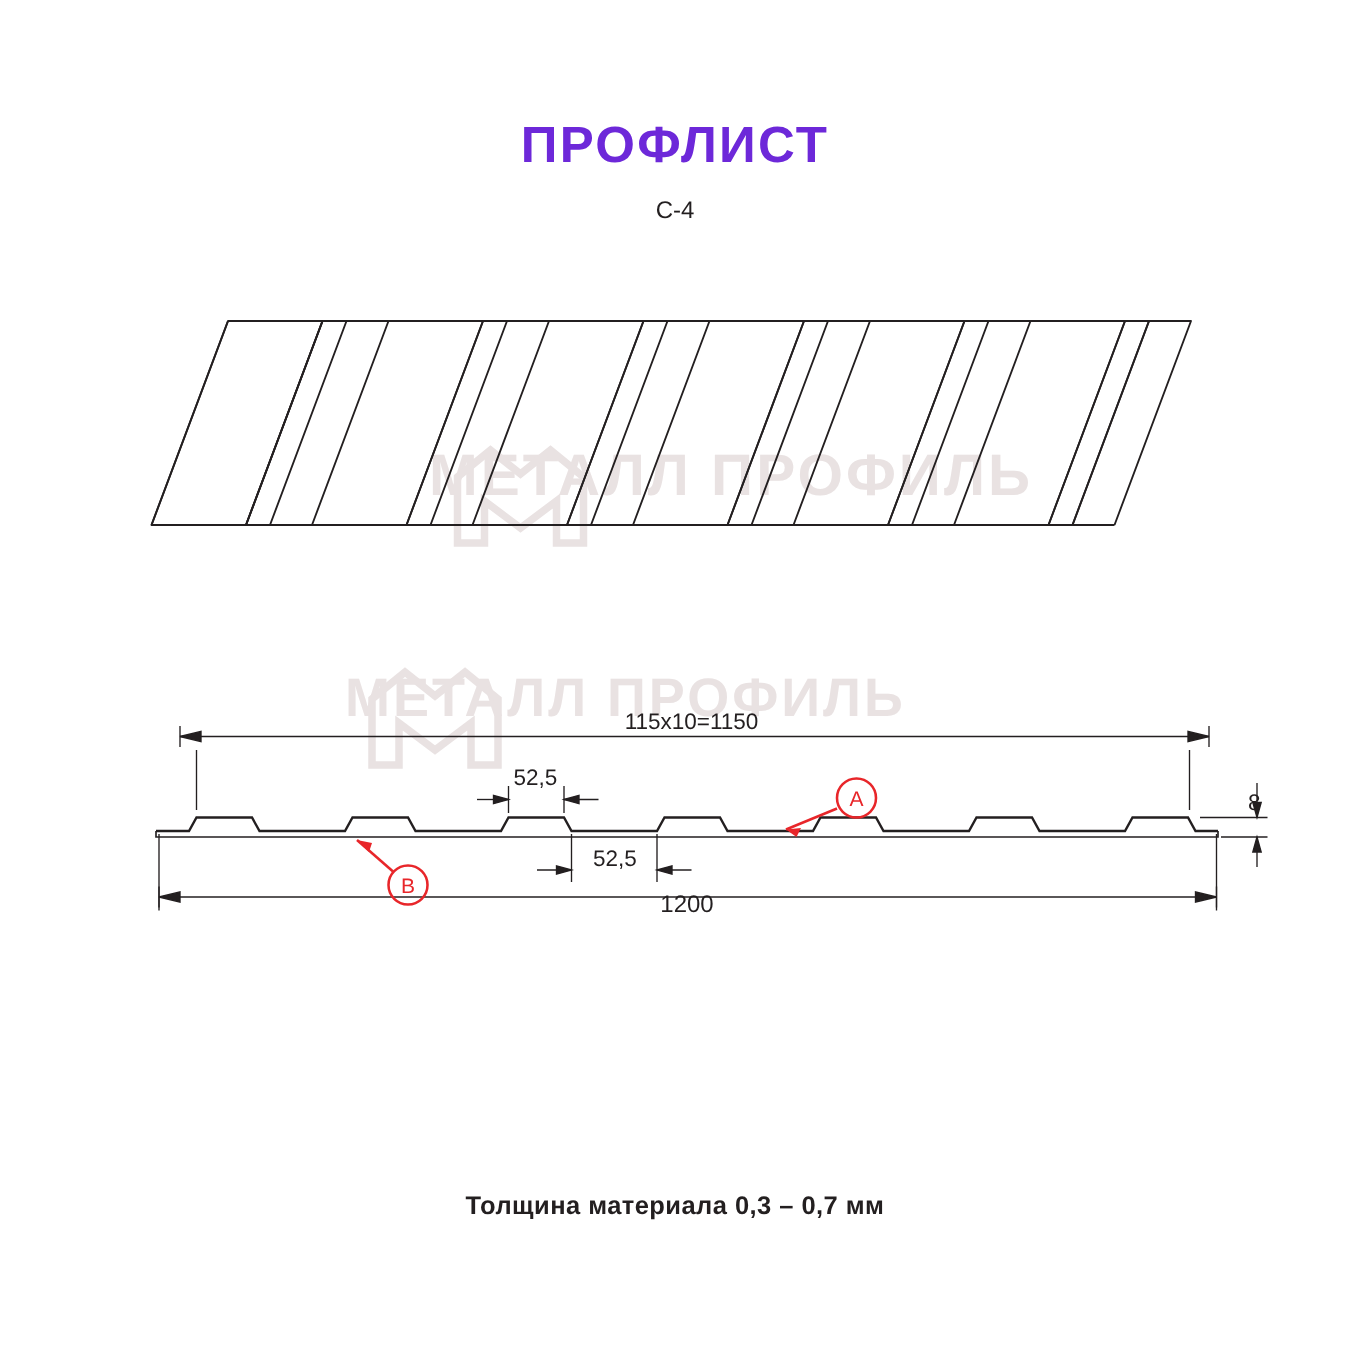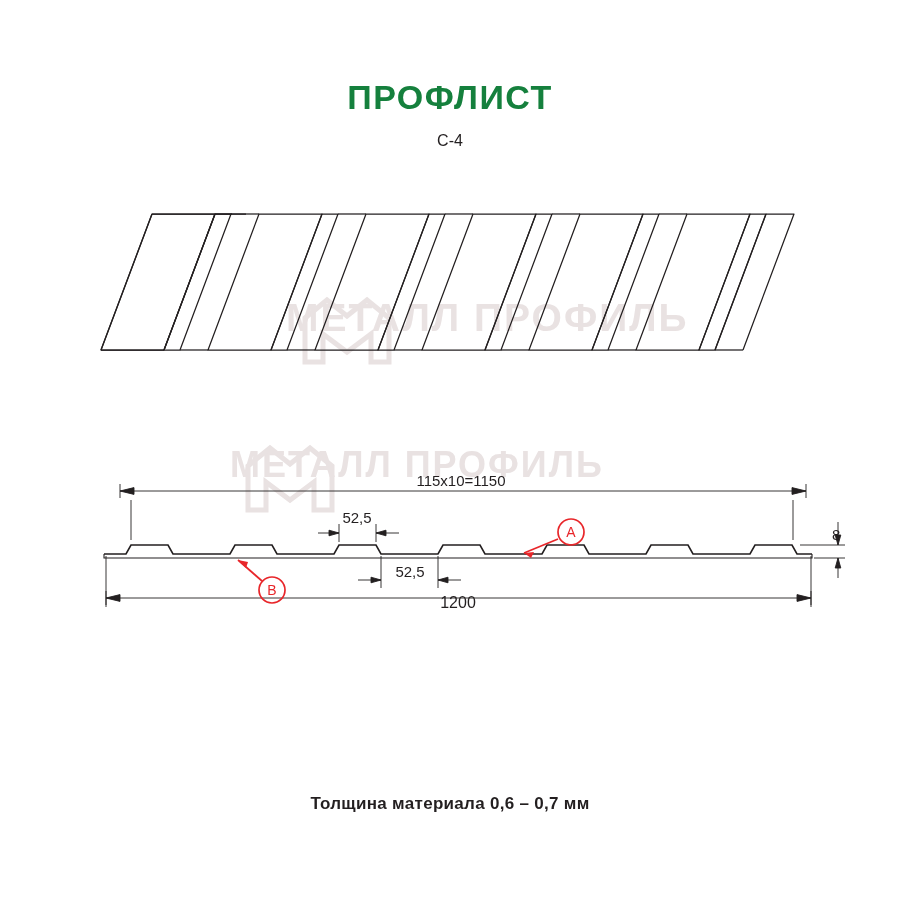--- a/index.html
+++ b/index.html
@@ -21,21 +21,21 @@
   }
   .title {
     position: absolute;
     top: 78px;
     left: 0;
     width: 900px;
     text-align: center;
     font-size: 34px;
     font-weight: bold;
     letter-spacing: 1.5px;
-    color: #15803d;
+    color: #6d28d9;
   }
   .subtitle {
     position: absolute;
     top: 132px;
     left: 0;
     width: 900px;
     text-align: center;
     font-size: 16px;
     color: #231f20;
   }
@@ -212,14 +212,14 @@
 
     <g>
       <circle cx="272" cy="590" r="13" fill="none" stroke="#e8262a" stroke-width="1.7"></circle>
       <text x="272" y="595" text-anchor="middle" font-family="Liberation Sans, sans-serif" font-size="14" fill="#e8262a">B</text>
       <path d="M262 581 L238 560" stroke="#e8262a" stroke-width="1.7" fill="none"></path>
       <path d="M238 560 l10 2 l-2 6 Z" fill="#e8262a"></path>
     </g>
 
   </svg>
 
-  <div class="footer">Толщина материала 0,6 – 0,7 мм</div>
+  <div class="footer">Толщина материала 0,3 – 0,7 мм</div>
 </div>
 
 </body></html>

